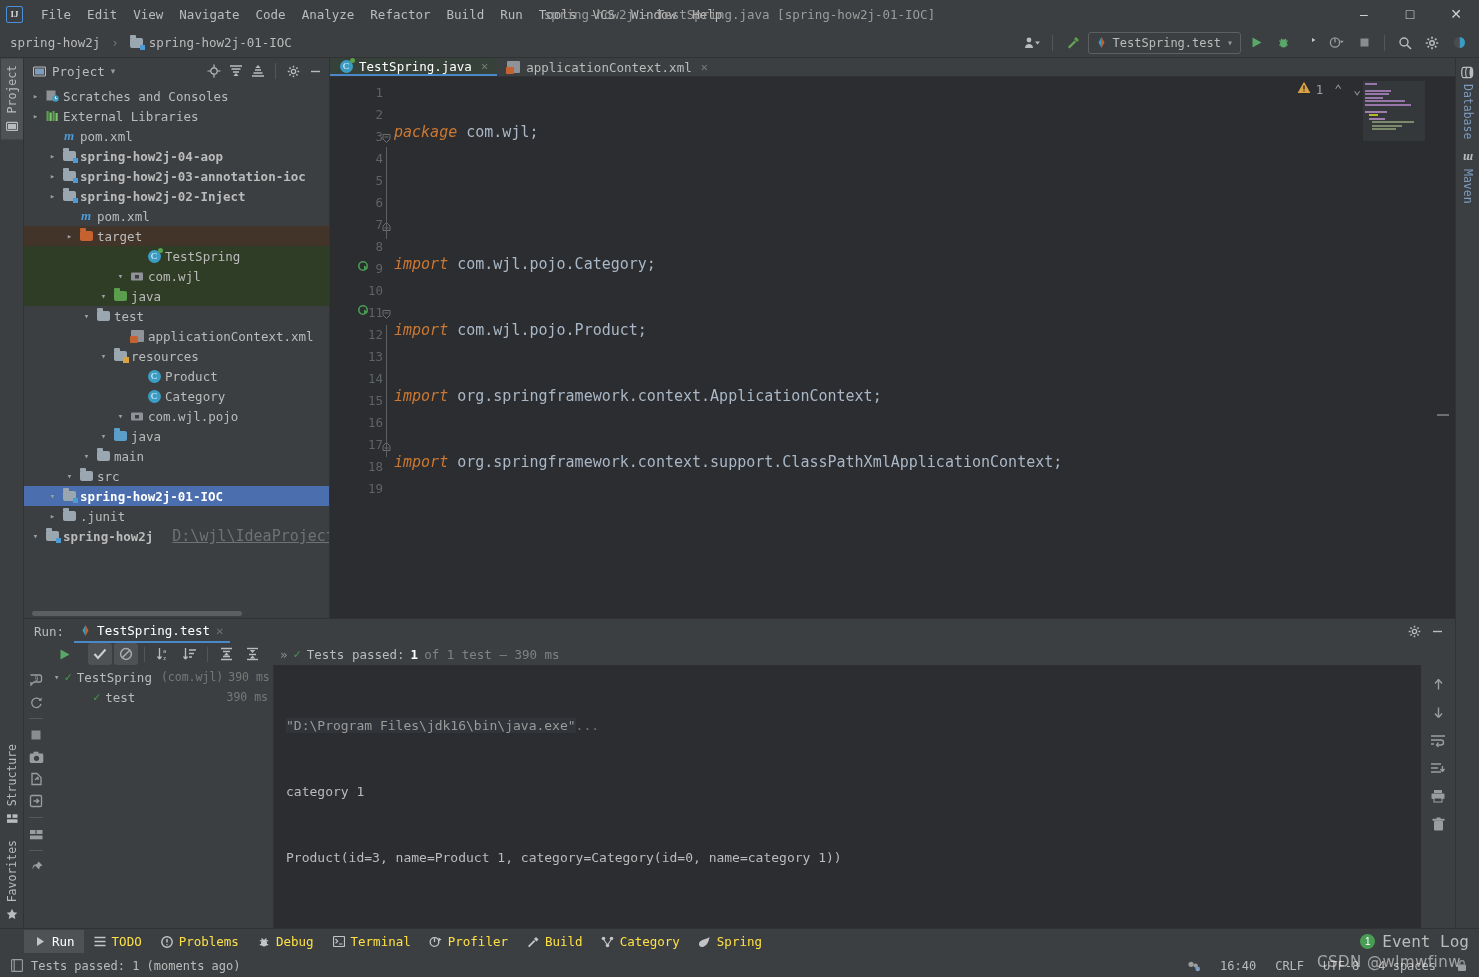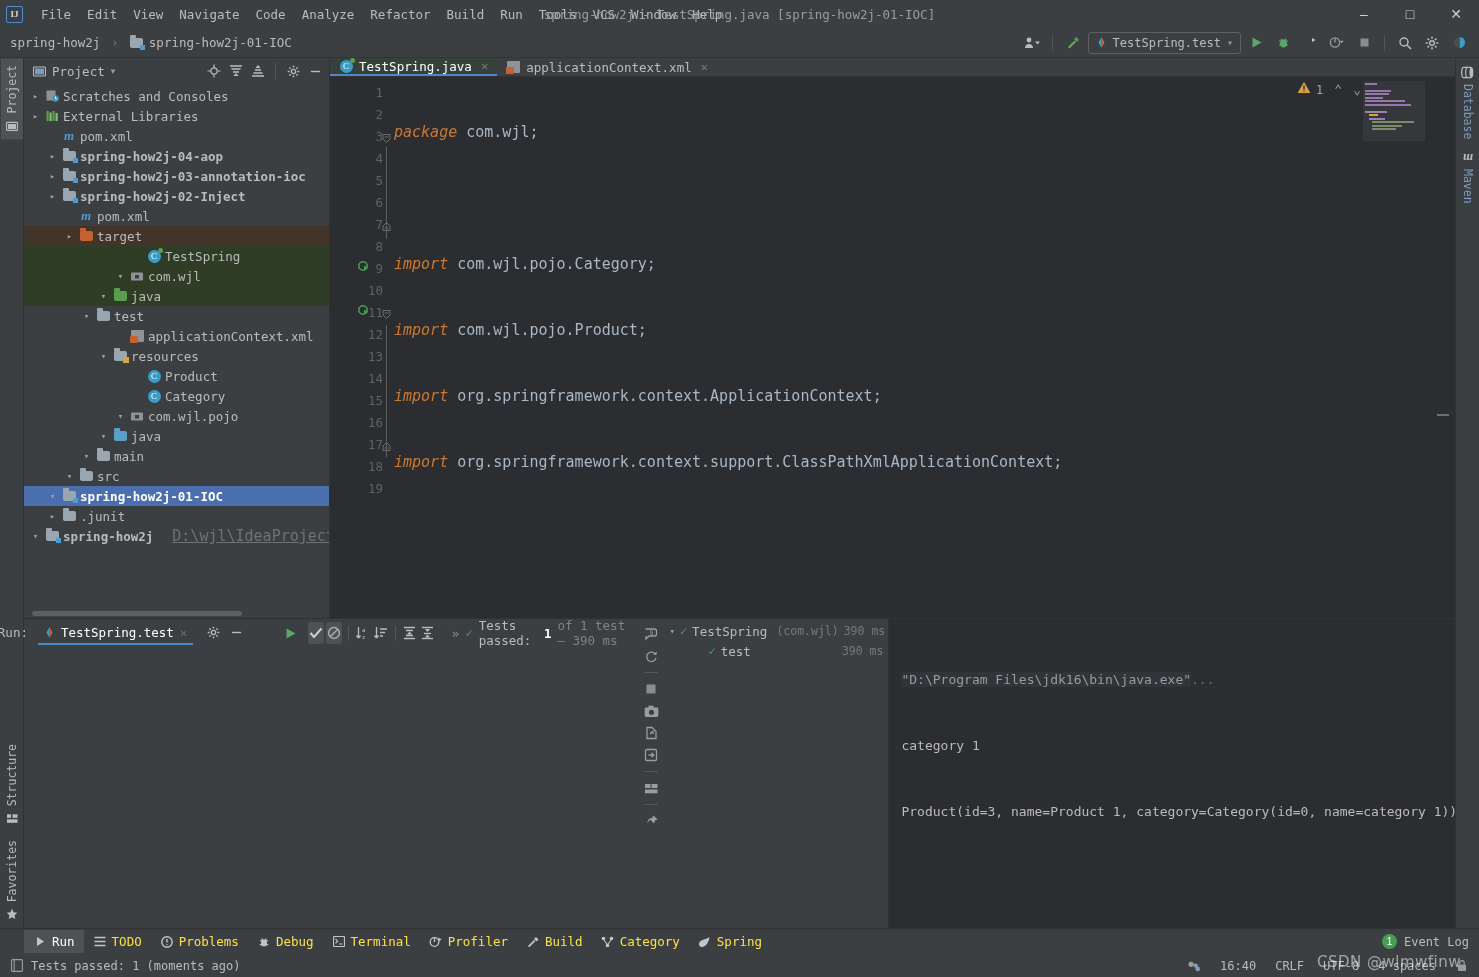--- a/index.html
+++ b/index.html
@@ -119,21 +119,21 @@
 
   .right-gutter { width: 24px; flex: 0 0 24px; background: #2b2d30; position: relative; }
   .rg-dash { position: absolute; right: 6px; width: 12px; height: 2px; background: #6e6e6e; }
 
   .inspect-widget { position: absolute; right: 94px; top: 4px; display: flex; align-items: center; gap: 5px; font-family: "DejaVu Sans Mono", monospace; font-size: 12.5px; }
   .warn-count { color: #9aa0a6; }
   .minimap { position: absolute; right: 30px; top: 4px; width: 62px; height: 60px; background: #35383b; }
   .mm-line { height: 2px; margin: 1.5px 0 1.5px 2px; }
 
   
-  .run-panel { flex: 1 1 auto; display: flex; flex-direction: row; background: #3c3f41; border-top: 1px solid #323232; min-height: 0; justify-content: center; }
+  .run-panel { flex: 1 1 auto; display: flex; flex-direction: column; background: #3c3f41; border-top: 1px solid #323232; min-height: 0; }
   .run-head { height: 27px; display: flex; align-items: center; padding-left: 10px; gap: 10px; }
   .run-label { font-family: "DejaVu Sans Mono", monospace; font-size: 12.5px; color: #bbbbbb; }
   .run-tab { display: flex; align-items: center; gap: 6px; font-family: "DejaVu Sans Mono", monospace; font-size: 12.5px; color: #ffffff; padding: 4px 6px 3px 6px; border-bottom: 2px solid #4a88c7; }
   .run-head-right { margin-left: auto; display: flex; gap: 3px; padding-right: 8px; }
   .run-toolbar { height: 28px; display: flex; align-items: center; gap: 2px; padding-left: 28px; background: #3c3f41; }
   .rt-btn { width: 24px; height: 22px; display: flex; align-items: center; justify-content: center; border-radius: 3px; }
   .rt-btn.on { background: #4e5254; }
   .rt-sep { width: 1px; height: 15px; background: #555; margin: 0 4px; }
   .rt-status { margin-left: 14px; display: flex; align-items: center; gap: 6px; font-family: "DejaVu Sans Mono", monospace; font-size: 12.5px; }
   .run-body { flex: 1 1 auto; display: flex; min-height: 0; }
@@ -1033,21 +1033,21 @@
       <div class="tw-item">
         <span class="ico">
           <svg width="13" height="12" viewBox="0 0 13 12">
             <path d="M11.5 1C9 3.5 2 3 1 7.5c-.6 2.7 2 4 4.5 3.2 3.5-1.2 5.5-5.5 6-9.7z" fill="#c2c5c8"></path>
           </svg>
         </span>
         <span>Spring</span>
       </div>
       <div class="tw-right">
       <span class="badge-green">1</span>
-      <span style="font-family:'DejaVu Sans Mono',monospace;font-size:12px;color:#bbbbbb">Event Log</span>
+      <span style="font-family:'DejaVu Sans Mono',monospace;font-size:16px;color:#bbbbbb">Event Log</span>
     </div>
   </div>
 
   <div class="statusbar">
     <span class="ico">
       <svg width="12" height="13" viewBox="0 0 12 13">
           <rect x="0.6" y="0.6" width="10.8" height="11.8" rx="1" fill="none" stroke="#9a9da0" stroke-width="1.1"></rect>
           <path d="M3.2 0.6v11.8" stroke="#9a9da0" stroke-width="1.1"></path>
         </svg>
     </span>

